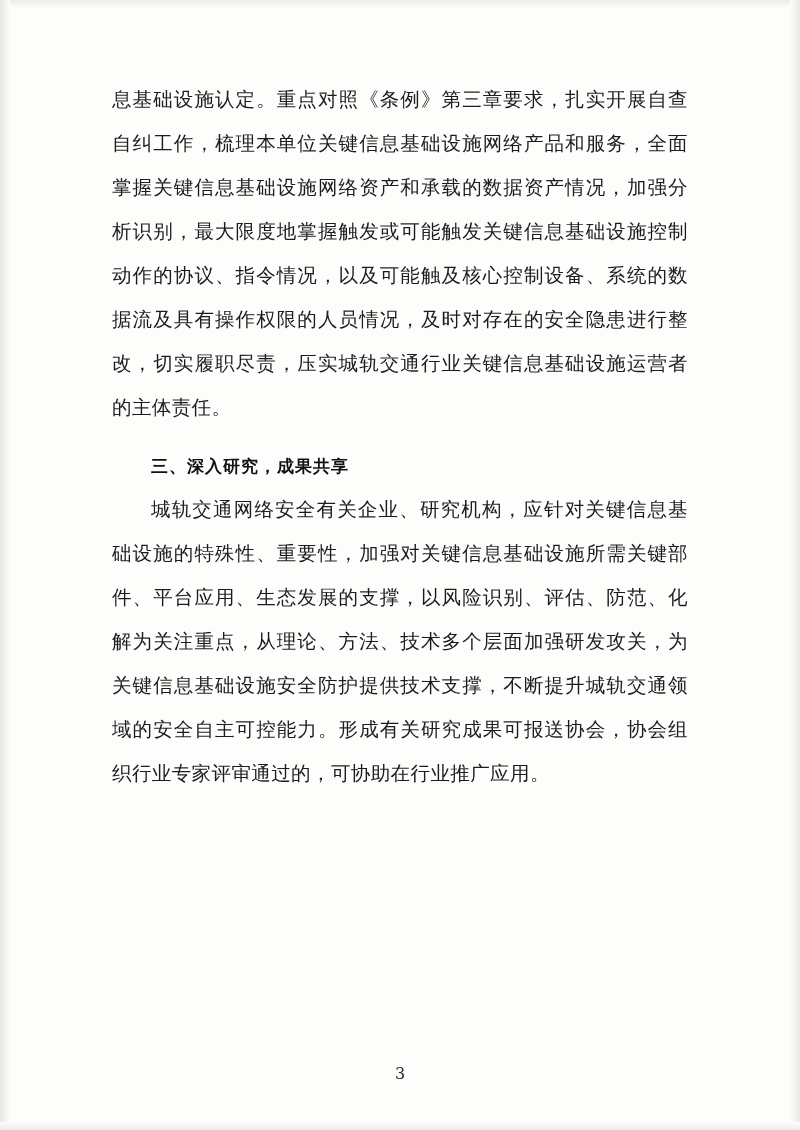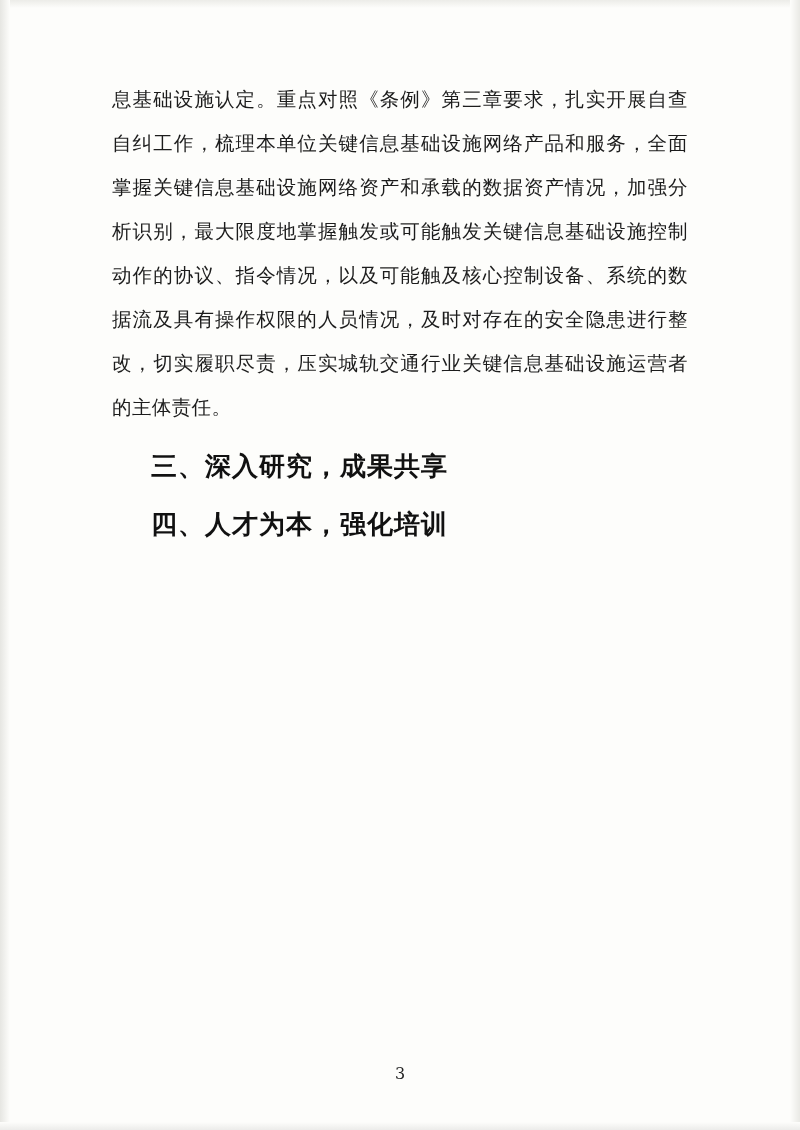--- a/index.html
+++ b/index.html
@@ -38,21 +38,21 @@
     color: #1c1c1c;
   }
   p.para.cont {
     text-indent: 0;
   }
   p.para.indent {
     text-indent: 39px;
   }
   h2.heading {
     margin: 0;
-    font-size: 26px;
+    font-size: 17px;
     line-height: 44px;
     font-weight: bold;
     text-indent: 39px;
     letter-spacing: 1px;
     color: #111111;
   }
   .spacer-sm {
     height: 14px;
   }
   .page-number {
@@ -108,22 +108,22 @@
   <div class="scan-edge-bottom"></div>
 
   <div class="doc-body">
 
     <p class="para cont">息基础设施认定。重点对照《条例》第三章要求，扎实开展自查自纠工作，梳理本单位关键信息基础设施网络产品和服务，全面掌握关键信息基础设施网络资产和承载的数据资产情况，加强分析识别，最大限度地掌握触发或可能触发关键信息基础设施控制动作的协议、指令情况，以及可能触及核心控制设备、系统的数据流及具有操作权限的人员情况，及时对存在的安全隐患进行整改，切实履职尽责，压实城轨交通行业关键信息基础设施运营者的主体责任。</p>
 
     <div class="spacer-sm"></div>
 
     <h2 class="heading">三、深入研究，成果共享</h2>
 
+    <p class="para indent">城轨交通网络安全有关企业、研究机构，应针对关键信息基础设施的特殊性、重要性，加强对关键信息基础设施所需关键部件、平台应用、生态发展的支撑，以风险识别、评估、防范、化解为关注重点，从理论、方法、技术多个层面加强研发攻关，为关键信息基础设施安全防护提供技术支撑，不断提升城轨交通领域的安全自主可控能力。形成有关研究成果可报送协会，协会组织行业专家评审通过的，可协助在行业推广应用。</p>
 
     <div class="spacer-sm"></div>
 
-    <h2 class="heading">四、人才为本，强化培训</h2>
 
 
   </div>
 
   <div class="page-number">3</div>
 </div>
 
 </body></html>

